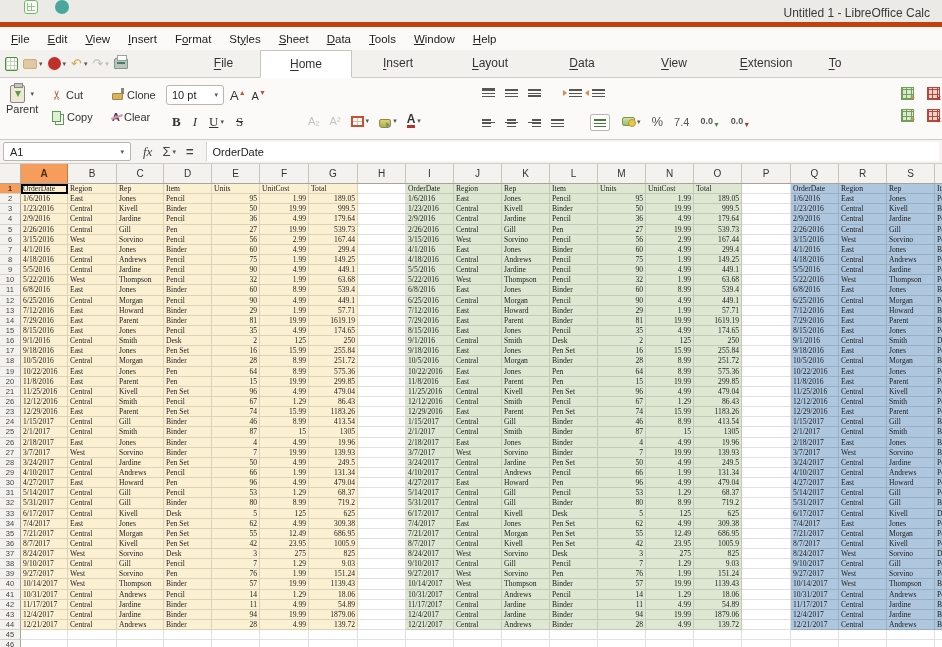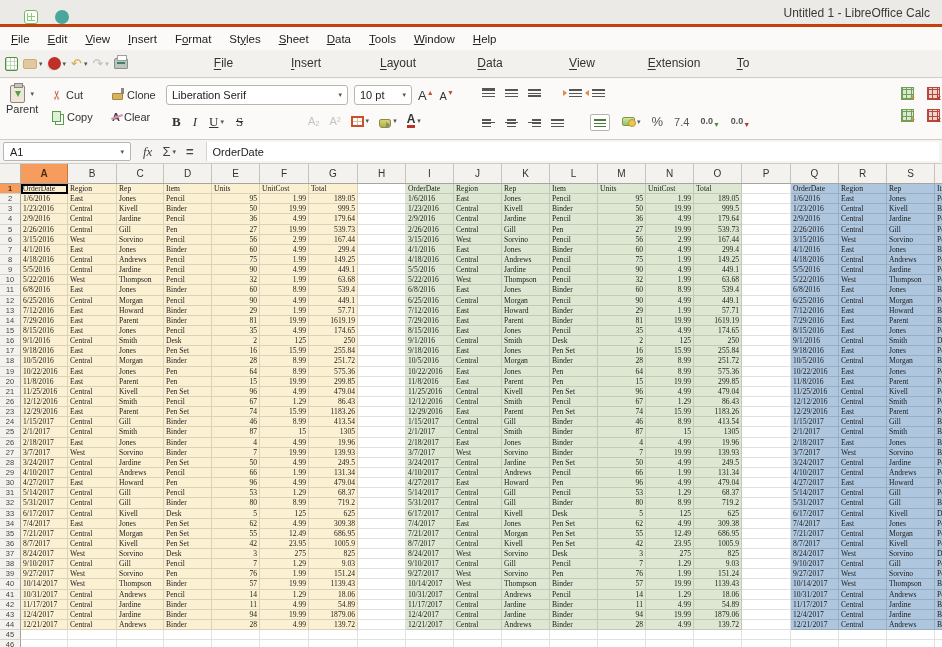--- a/index.html
+++ b/index.html
@@ -1,21 +1,21 @@
 <!DOCTYPE html>
 <html><head>
 <meta charset="utf-8">
 <style>
   * { box-sizing: border-box; margin: 0; padding: 0; }
   html,body { width:942px; height:647px; overflow:hidden; }
   body { font-family:"Liberation Sans", sans-serif; background:#fff; }
   #app { position:relative; width:942px; height:647px; overflow:hidden; background:#fff; }
 
   
-  .titlebar { height:27px; background:#ECEAE7; border-bottom:3px solid #c2410c; display:flex; align-items:flex-end; position:relative; }
+  .titlebar { height:27px; background:#ECEAE7; border-bottom:5px solid #c2410c; display:flex; align-items:flex-start; position:relative; }
   .app-icon { width:14px; height:14px; margin-left:24px; border:1.5px solid #6DBE5A; border-radius:3px; background:
       linear-gradient(#fff,#fff) ;
       background-color:#fff;
       box-shadow: inset 0 0 0 1px #fff;
       position:relative; }
   .app-icon::after { content:""; position:absolute; left:2px; top:2px; right:2px; bottom:2px;
       background: repeating-linear-gradient(0deg,#8CC97E 0 1px,transparent 1px 4px),
                   repeating-linear-gradient(90deg,#8CC97E 0 1px,transparent 1px 4px); }
   .wm-dot { width:14px; height:14px; border-radius:50%; background:#49A89B; margin-left:17px; }
   .title-text { position:absolute; right:12px; top:6px; font-size:12px; color:#3a3a3a; }
@@ -175,20 +175,21 @@
       <span class="qbtn">
           <span class="i-redo">↷</span>
           <span class="dd dis">▾</span>
         </span>
       <span class="qbtn">
           <span class="i-print"></span>
         </span>
     </div>
     <div class="tabs">
         <span class="tab first"><u>F</u>ile</span>
+        <span class="tab active"><u>H</u>ome</span>
         <span class="tab"><u>I</u>nsert</span>
         <span class="tab"><u>L</u>ayout</span>
         <span class="tab"><u>D</u>ata</span>
         <span class="tab"><u>V</u>iew</span>
         <span class="tab"><u>E</u>xtension</span>
         <span class="tab last"><u>T</u>o</span>
       </div>
   </div>
 
   <div class="toolbar">
@@ -216,24 +217,20 @@
         <span class="icon-clone"></span>
         <span class="tb-lbl">Clone</span>
       </div>
       <div class="tb-btn">
         <span class="icon-clear">A</span>
         <span class="tb-lbl">Clear</span>
       </div>
     </div>
 
     <div class="abs" style="left:166px;top:7px;display:flex;align-items:center;gap:6px;">
-      <div class="combo" style="width:182px;">
-        <span class="cval">Liberation Serif</span>
-        <span class="dd">▾</span>
-      </div>
       <div class="combo" style="width:58px;">
         <span class="cval">10 pt</span>
         <span class="dd">▾</span>
       </div>
       <span style="font-size:13px;"><span>A</span><span class="grow-mark">▲</span></span>
       <span style="font-size:11px;"><span>A</span><span class="grow-mark">▼</span></span>
     </div>
 
     <div class="abs" style="left:172px;top:36px;display:flex;align-items:center;gap:12px;">
       <span class="bius b">B</span>

